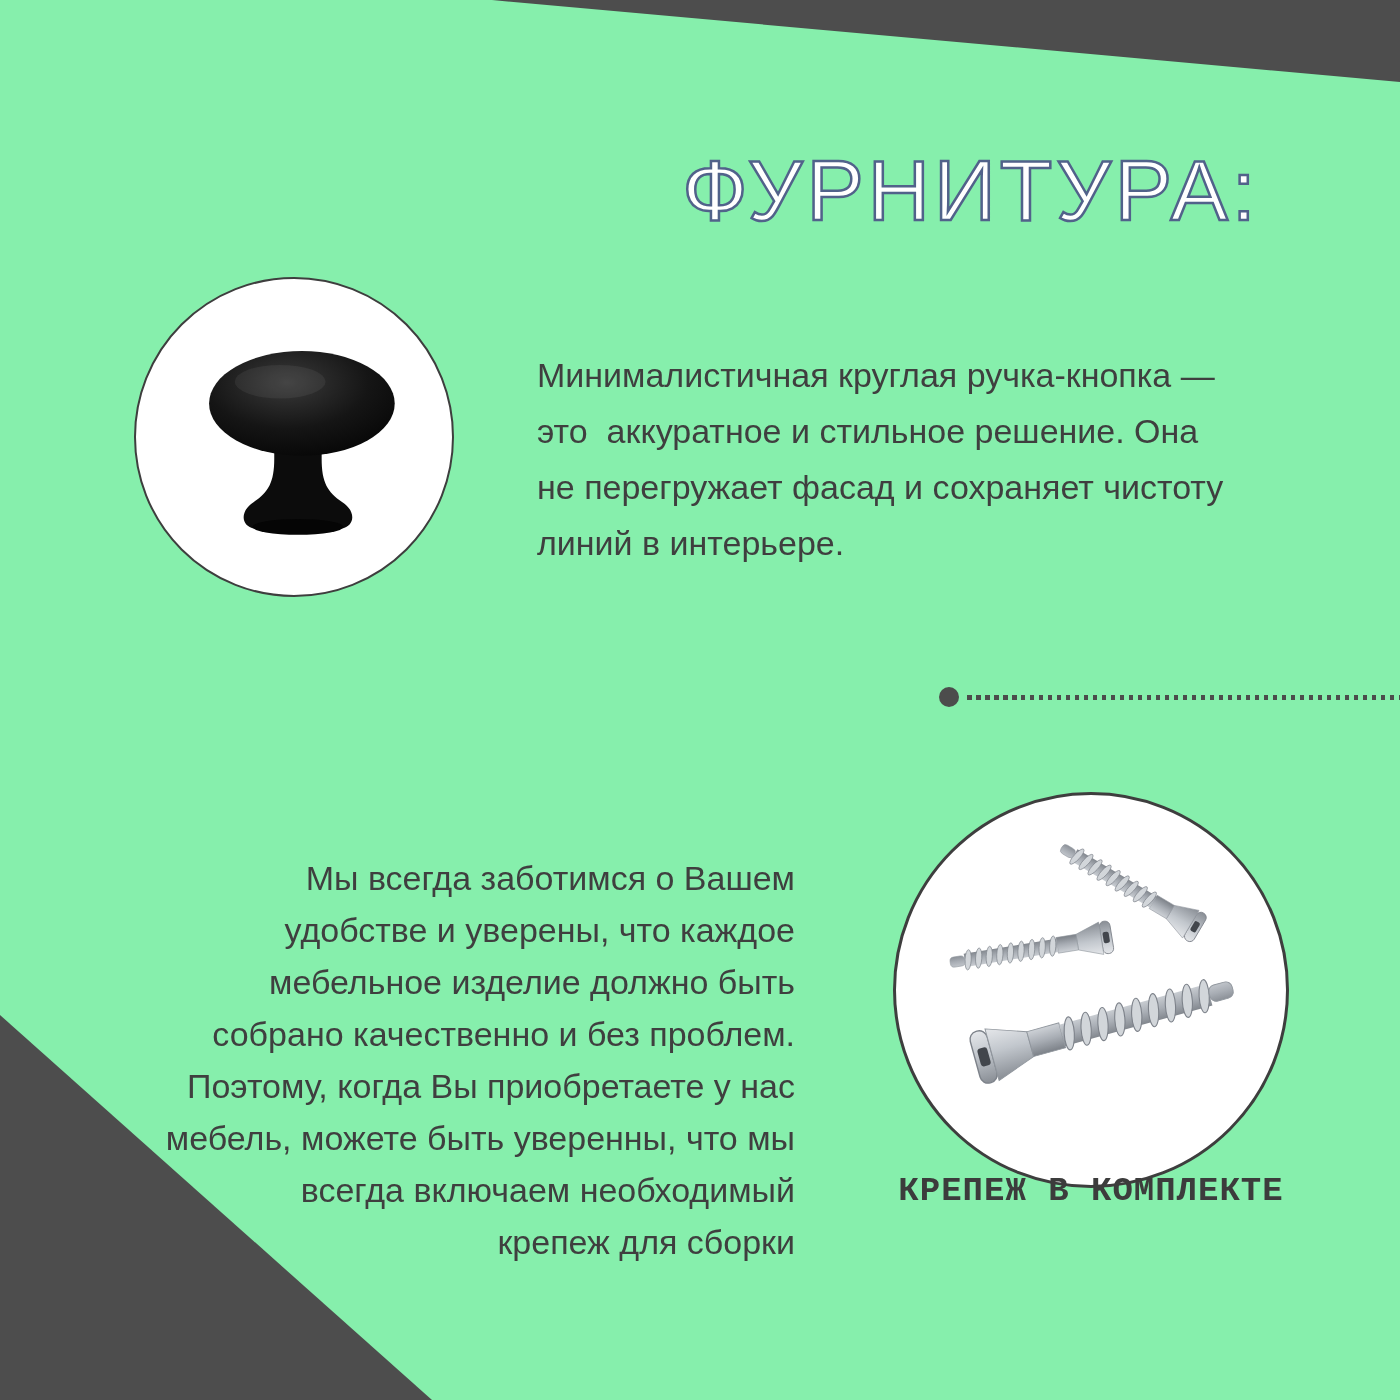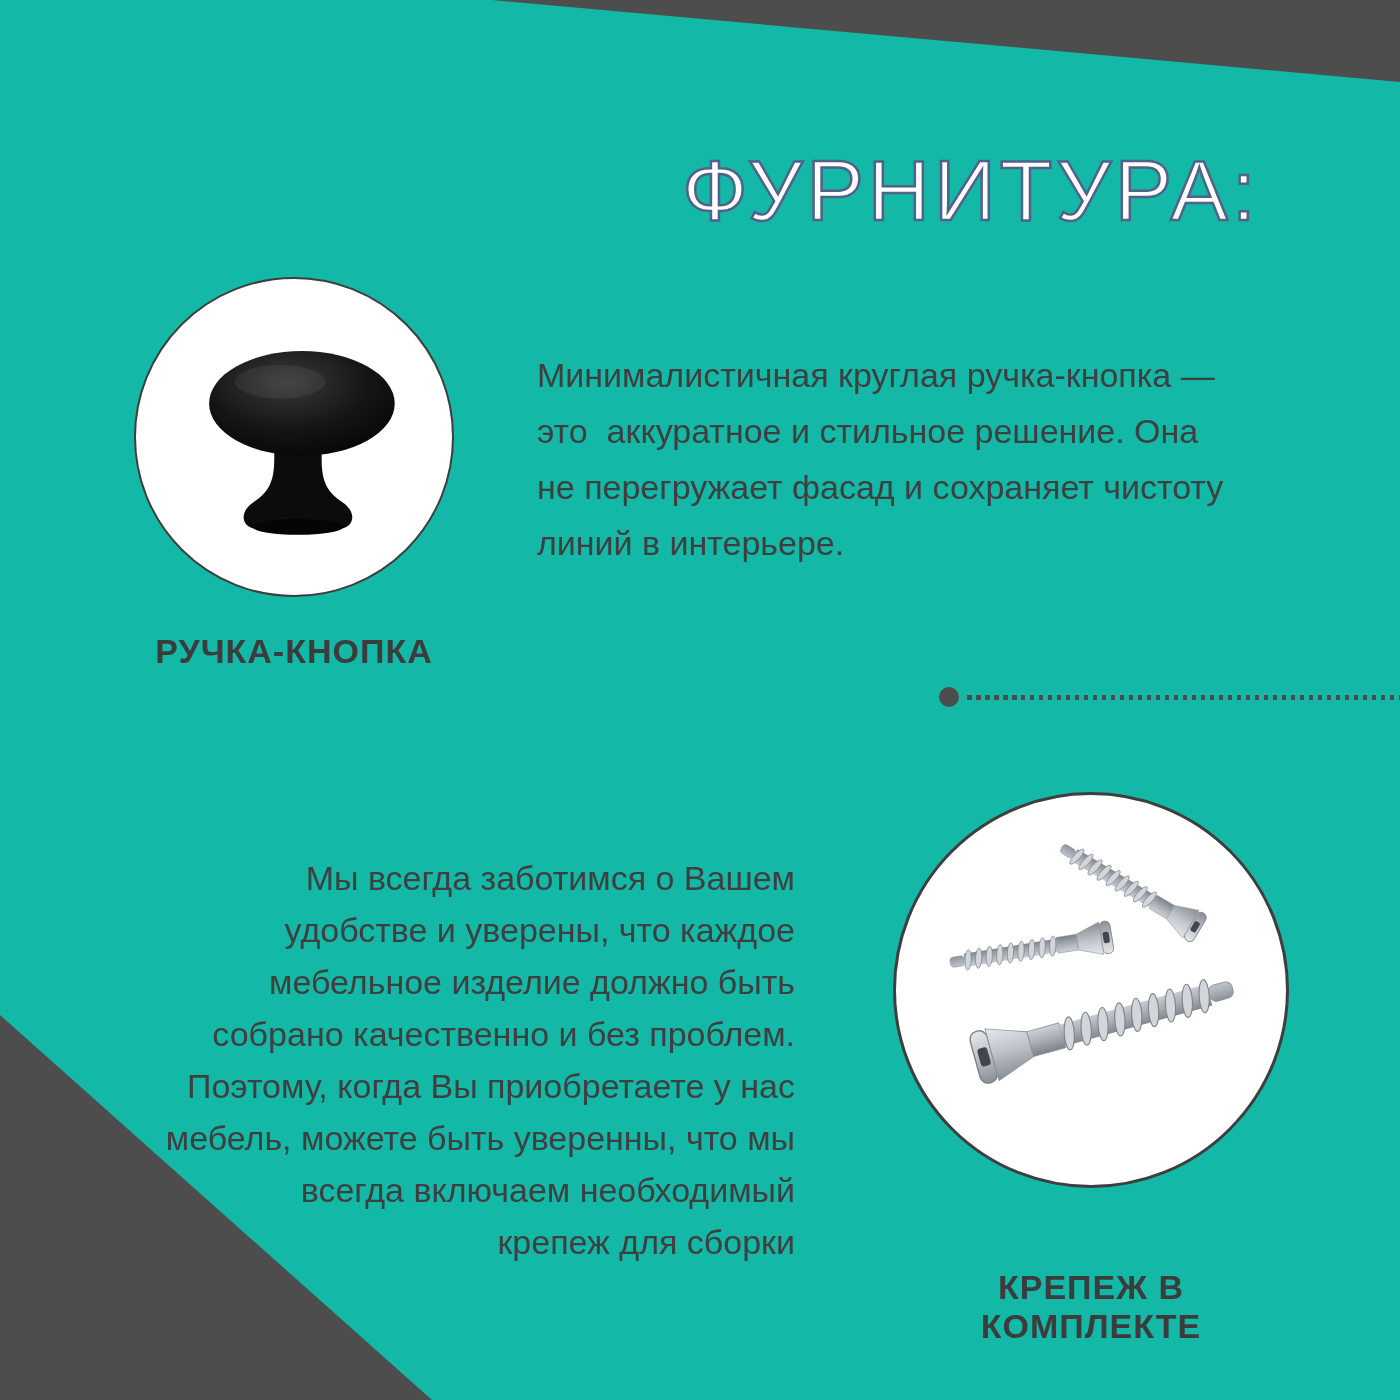--- a/index.html
+++ b/index.html
@@ -1,19 +1,19 @@
 <!DOCTYPE html>
 <html style="--accent-dark: #4d4d4d; --title-outline: #51628a; --text-dark: #3f3f3f; --label-dark: #3c3c3c; --circle-outline: #3e3e3e; --divider: #4c4c4c;"><head>
 <meta charset="utf-8">
 <style>
   * { margin:0; padding:0; box-sizing:border-box; }
   html,body { background:#ffffff; }
   .canvas {
     position:relative; width:1400px; height:1400px;
-    background:#14b8a6; overflow:hidden;
+    background:#86efac; overflow:hidden;
     font-family:"Liberation Sans", sans-serif;
   }
 
   
   .shape-top {
     position:absolute; left:0; top:0; width:1400px; height:90px;
     background:var(--accent-dark,#4d4d4d);
     clip-path:polygon(492px 0px, 1400px 0px, 1400px 82px);
   }
   .shape-bottom-left {
@@ -34,21 +34,21 @@
   .knob-circle  { left:134px; top:277px; width:320px; height:320px; border:2px solid var(--circle-outline,#3e3e3e); }
   .screws-circle{ left:893px; top:792px; width:396px; height:396px; border:3px solid var(--circle-outline,#3e3e3e); }
   .photo-circle svg { position:absolute; left:0; top:0; width:100%; height:100%; }
 
   
   .label {
     position:absolute; font-weight:bold; font-size:34px;
     letter-spacing:1px; text-align:center; color:var(--label-dark,#3c3c3c);
   }
   .knob-label   { left:114px; top:632px; width:360px; }
-  .screws-label { left:891px; top:1268px; width:400px; }
+  .screws-label { left:891px; top:1172px; width:400px;font-family:Liberation Mono, monospace; }
 
   
   .para {
     position:absolute; color:var(--text-dark,#3f3f3f);
     font-size:34px; white-space:pre-wrap;
   }
   .para-knob      { left:537px; top:347px; width:820px; line-height:56px; text-align:left; }
   .para-fasteners { left:40px;  top:852px; width:755px; line-height:52px; text-align:right; }
 
   
@@ -84,21 +84,20 @@
           <stop offset="1" stop-color="#040404"></stop>
         </radialGradient>
       </defs>
       <path d="M140 166 L140 182 C140 206 134 216 119 226 C106 234 105 250 120 253
                L208 253 C223 250 222 234 209 226 C194 216 188 206 188 182 L188 166 Z" fill="#0c0c0c"></path>
       <ellipse cx="164" cy="251" rx="46" ry="8" fill="#050505"></ellipse>
       <ellipse cx="168" cy="126" rx="94" ry="53" fill="url(#knobCap)"></ellipse>
       <ellipse cx="146" cy="104" rx="46" ry="17" fill="#ffffff" opacity="0.06"></ellipse>
     </svg>
   </div>
-  <div class="label knob-label">РУЧКА-КНОПКА</div>
 
   <div class="para para-knob">Минималистичная круглая ручка-кнопка —
 это  аккуратное и стильное решение. Она
 не перегружает фасад и сохраняет чистоту
 линий в интерьере.</div>
 
   <div class="divider-dot"></div>
   <div class="divider-line"></div>
 
   <div class="para para-fasteners">Мы всегда заботимся о Вашем

